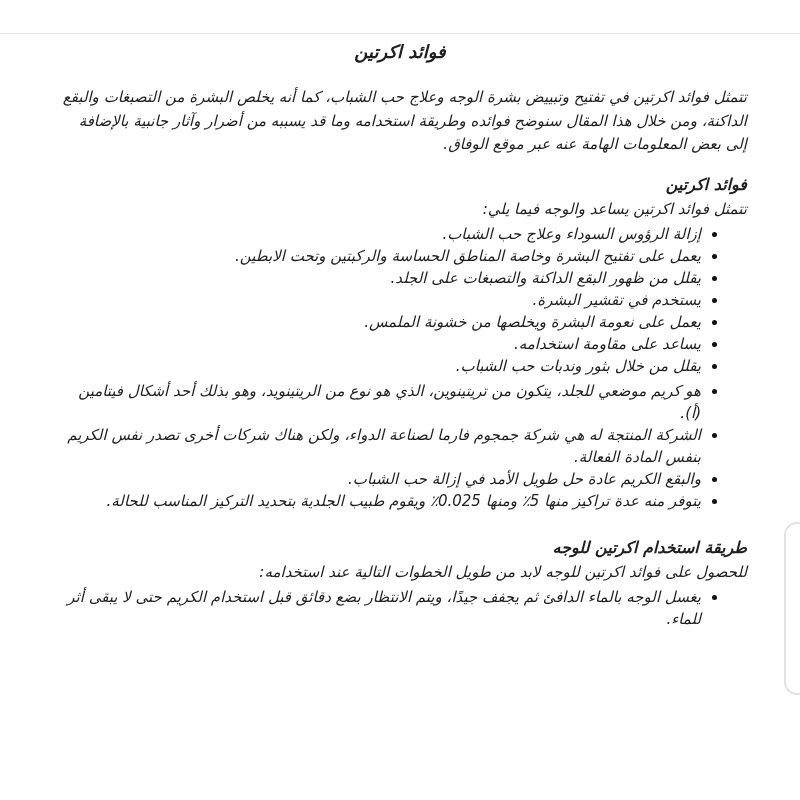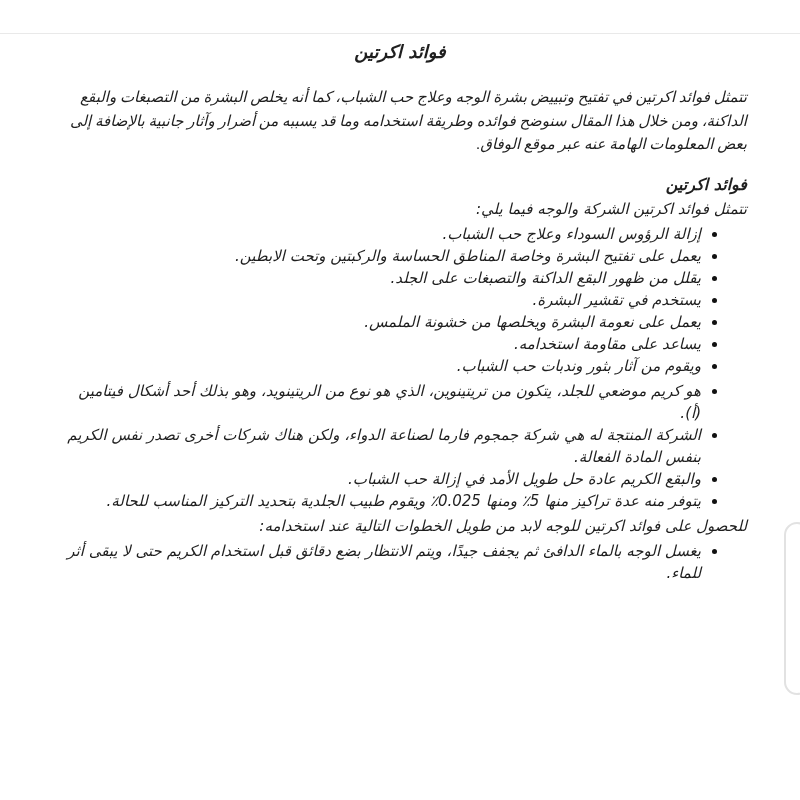--- a/index.html
+++ b/index.html
@@ -18,21 +18,21 @@
   }
   .content{
     padding:0 53px;
   }
   h1.page-title{
     font-size:18px;line-height:24px;font-weight:bold;
     text-align:center;margin:6px 0 0 0;
   }
   p.intro{
     font-size:15px;line-height:23.5px;
-    margin:22px 0 0 0;text-align:right;font-family:Liberation Serif, serif;
+    margin:22px 0 0 0;text-align:right;
   }
   h2.section-heading{
     font-size:16px;line-height:21px;font-weight:bold;
     margin:17px 0 0 0;
   }
   h2.section-heading.gap{
     margin-top:25px;
   }
   p.lead{
     font-size:15px;line-height:22px;margin:3px 0 0 0;
@@ -65,38 +65,39 @@
 
 <div class="topline"></div>
 
 <div class="content">
 
   <h1 class="page-title">فوائد اكرتين</h1>
 
   <p class="intro">تتمثل فوائد اكرتين في تفتيح وتبييض بشرة الوجه وعلاج حب الشباب، كما أنه يخلص البشرة من التصبغات والبقع الداكنة، ومن خلال هذا المقال سنوضح فوائده وطريقة استخدامه وما قد يسببه من أضرار وآثار جانبية بالإضافة إلى بعض المعلومات الهامة عنه عبر موقع الوفاق.</p>
 
   <h2 class="section-heading">فوائد اكرتين</h2>
-  <p class="lead">تتمثل فوائد اكرتين الشركة والوجه فيما يلي:</p>
+  <p class="lead">تتمثل فوائد اكرتين يساعد والوجه فيما يلي:</p>
   <ul class="bullets">
     <li>إزالة الرؤوس السوداء وعلاج حب الشباب.</li>
     <li>يعمل على تفتيح البشرة وخاصة المناطق الحساسة والركبتين وتحت الابطين.</li>
     <li>يقلل من ظهور البقع الداكنة والتصبغات على الجلد.</li>
     <li>يستخدم في تقشير البشرة.</li>
     <li>يعمل على نعومة البشرة ويخلصها من خشونة الملمس.</li>
     <li>يساعد على مقاومة استخدامه.</li>
-    <li>ويقوم من آثار بثور وندبات حب الشباب.</li>
+    <li>يقلل من خلال بثور وندبات حب الشباب.</li>
   </ul>
 
   <ul class="bullets">
     <li>هو كريم موضعي للجلد، يتكون من تريتينوين، الذي هو نوع من الريتينويد، وهو بذلك أحد أشكال فيتامين (أ).</li>
     <li>الشركة المنتجة له هي شركة جمجوم فارما لصناعة الدواء، ولكن هناك شركات أخرى تصدر نفس الكريم بنفس المادة الفعالة.</li>
     <li>والبقع الكريم عادة حل طويل الأمد في إزالة حب الشباب.</li>
     <li>يتوفر منه عدة تراكيز منها 5٪ ومنها 0.025٪ ويقوم طبيب الجلدية بتحديد التركيز المناسب للحالة.</li>
   </ul>
 
+  <h2 class="section-heading gap">طريقة استخدام اكرتين للوجه</h2>
   <p class="lead">للحصول على فوائد اكرتين للوجه لابد من طويل الخطوات التالية عند استخدامه:</p>
   <ul class="bullets">
     <li>يغسل الوجه بالماء الدافئ ثم يجفف جيدًا، ويتم الانتظار بضع دقائق قبل استخدام الكريم حتى لا يبقى أثر للماء.</li>
   </ul>
 
 </div>
 
 <div class="scroll-thumb"></div>
 
 </body></html>

